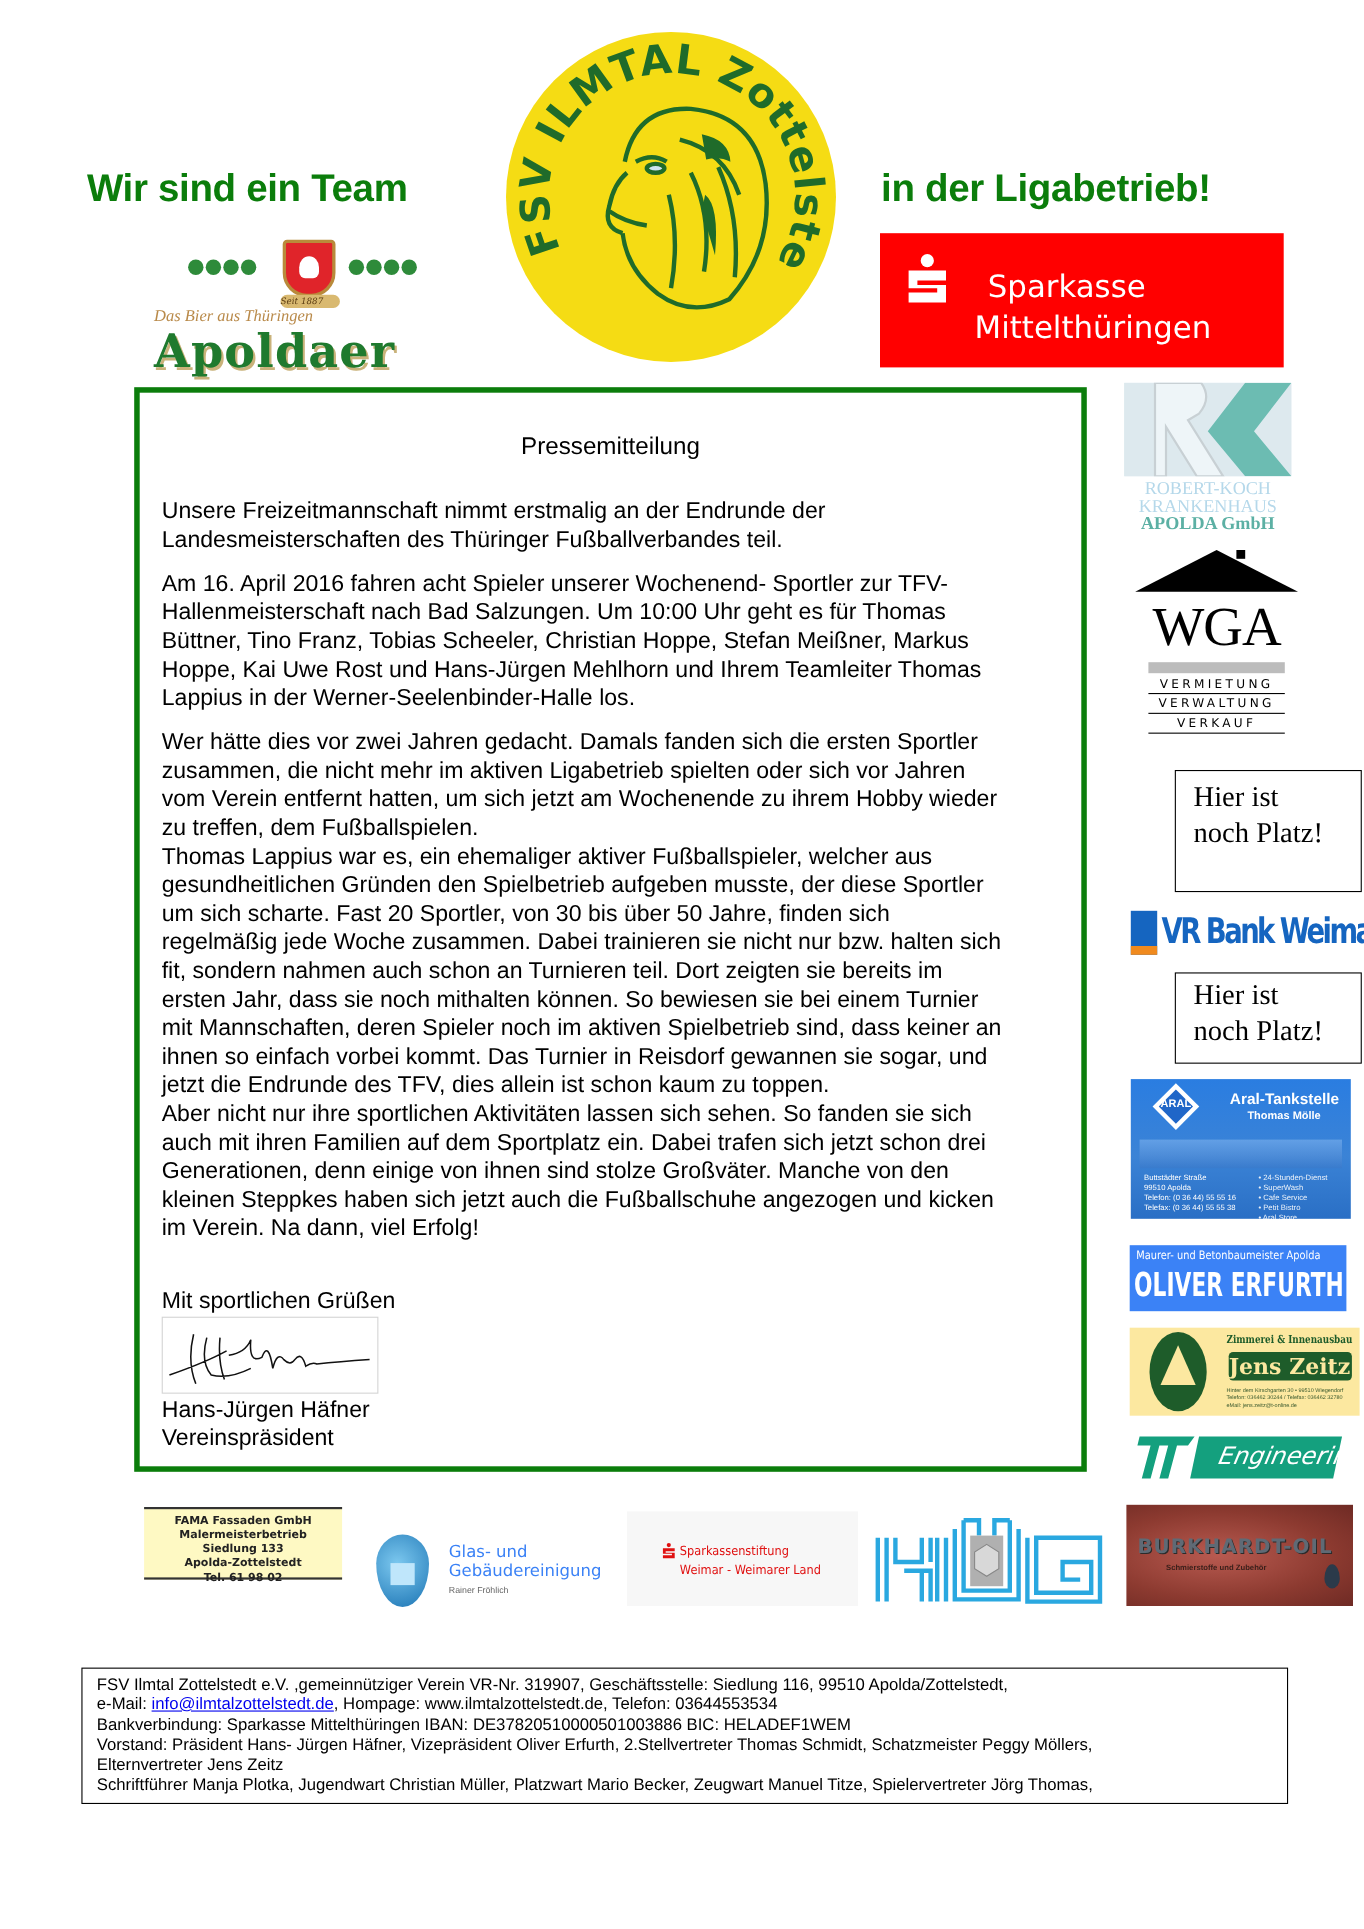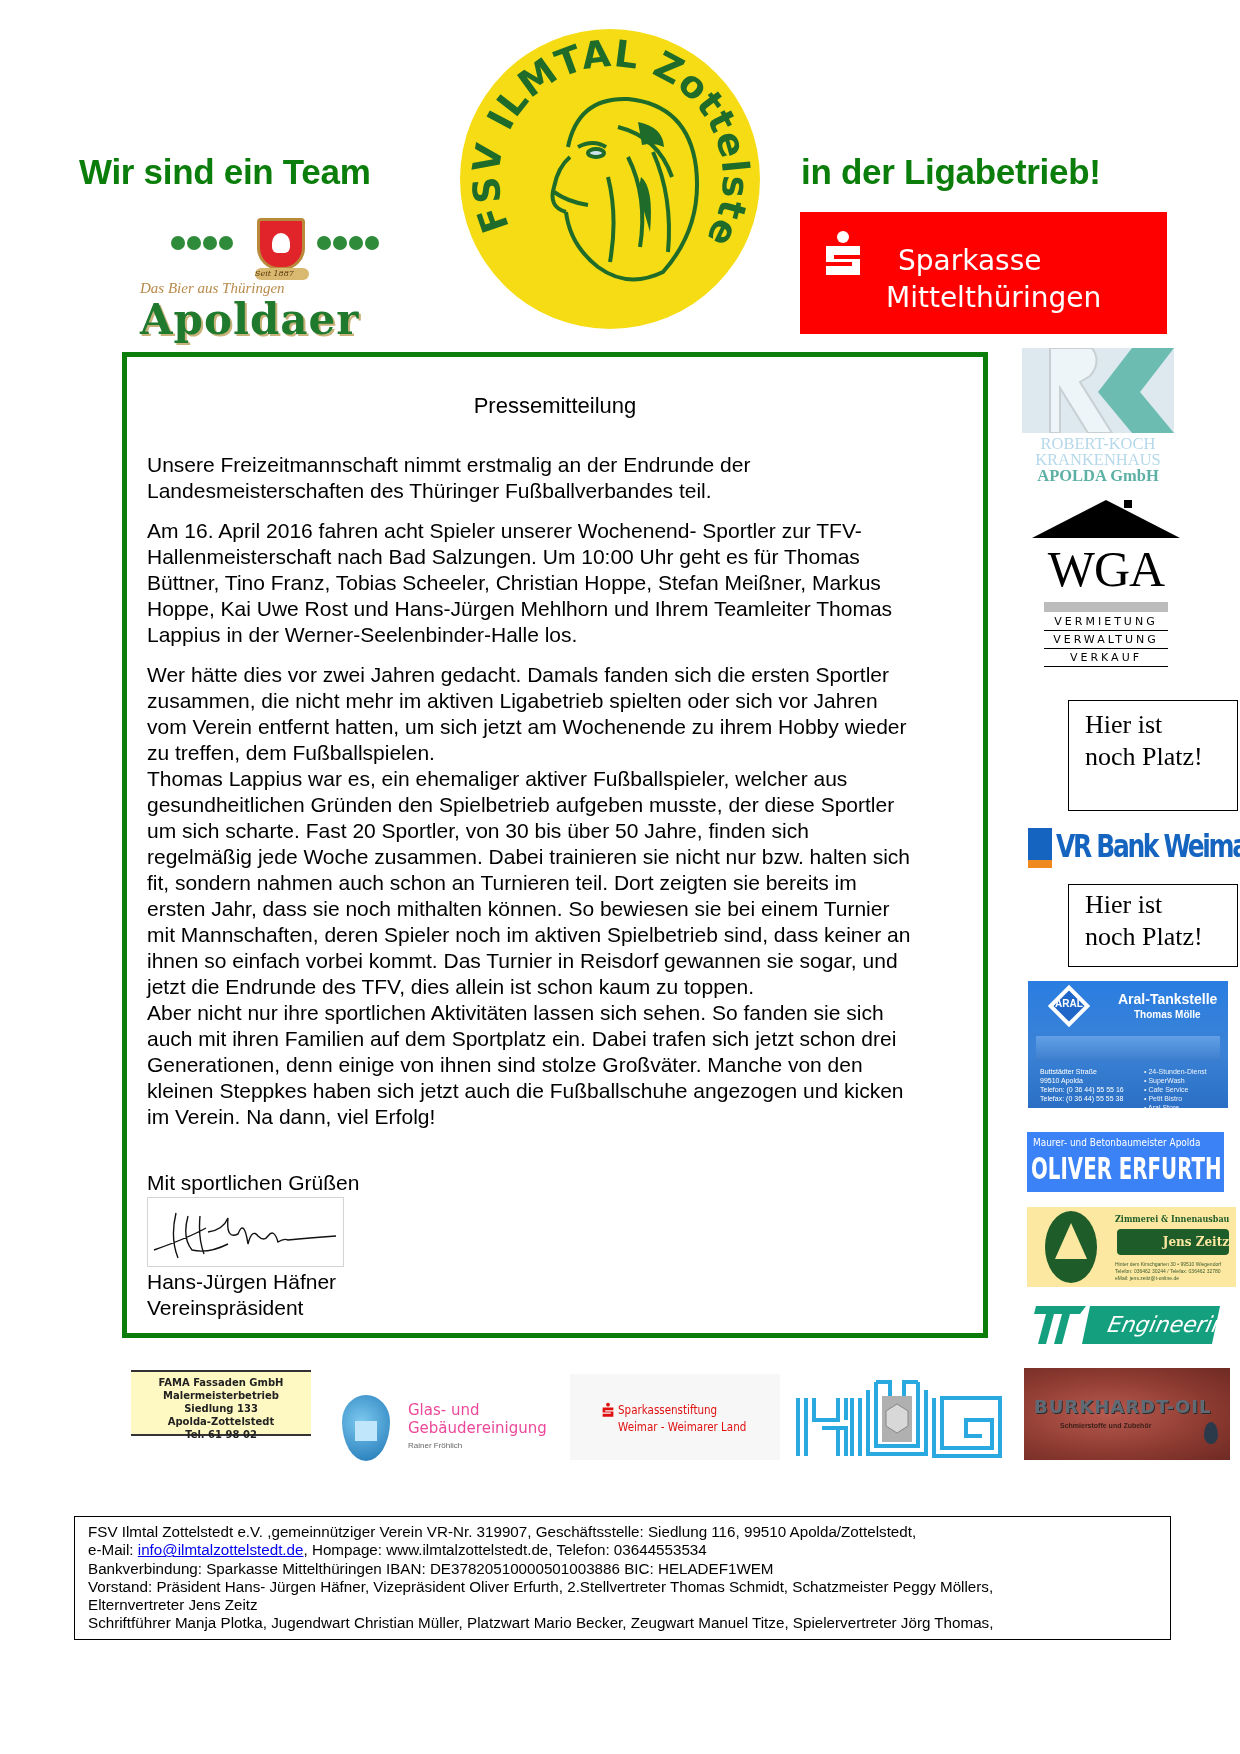--- a/index.html
+++ b/index.html
@@ -65,38 +65,38 @@
   .aral .svc { position:absolute; left:116px; top:86px; font-size:7px; line-height:9px; white-space:pre-line; opacity:0.9; }
 
   .erfurth { position:absolute; left:1027px; top:1132px; width:197px; height:60px; background:#3b82f6; color:#fff; }
   .erfurth .t1 { position:absolute; left:6px; top:4px; font-family:"DejaVu Sans", sans-serif; font-size:10.5px; transform:scaleX(0.85); transform-origin:left; white-space:nowrap; }
   .erfurth .t2 { position:absolute; left:4px; top:20px; font-family:"DejaVu Sans", sans-serif; font-weight:bold; font-size:30px; line-height:34px; transform:scaleX(0.66); transform-origin:left; white-space:nowrap; }
 
   .zeitz { position:absolute; left:1027px; top:1207px; width:209px; height:80px; background:#fce8a0; }
   .zeitz .emblem { position:absolute; left:18px; top:4px; width:52px; height:72px; border-radius:50%; background:#1e5c2a; }
   .zeitz .emblem::after { content:""; position:absolute; left:10px; top:12px; width:0; height:0; border-left:16px solid transparent; border-right:16px solid transparent; border-bottom:36px solid #fce8a0; }
   .zeitz .t1 { position:absolute; left:88px; top:6px; font-family:"DejaVu Serif", serif; font-weight:bold; font-size:10px; color:#1e5c2a; white-space:nowrap; transform:scaleX(0.8); transform-origin:left; }
-  .zeitz .box { position:absolute; left:90px; top:22px; width:112px; height:26px; background:#1e5c2a; border-radius:4px; color:#fce8a0; font-family:"DejaVu Serif", serif; font-weight:bold; font-size:12px; line-height:26px; text-align:right; }
+  .zeitz .box { position:absolute; left:90px; top:22px; width:112px; height:26px; background:#1e5c2a; border-radius:4px; color:#fce8a0; font-family:"DejaVu Serif", serif; font-weight:bold; font-size:20px; line-height:26px; text-align:left; }
   .zeitz .t3 { position:absolute; left:88px; top:54px; font-size:5px; line-height:7px; color:#3b5a2f; white-space:pre-line; }
 
   .zm { position:absolute; left:1030px; top:1300px; width:188px; height:50px; }
   .zm .mark { position:absolute; left:0; top:4px; width:58px; height:42px; }
   .zm .band { position:absolute; left:56px; top:6px; width:130px; height:38px; background:#14a07e; color:#fff; font-family:"DejaVu Sans", sans-serif; font-style:italic; font-size:22px; line-height:38px; text-indent:22px; transform:skewX(-12deg); white-space:nowrap; }
 
   .burkhardt { position:absolute; left:1024px; top:1368px; width:206px; height:92px; background:radial-gradient(ellipse at 40% 50%, #b85a50 0%, #8c3a30 60%, #6e2a24 100%); }
   .burkhardt .t1 { position:absolute; left:10px; top:28px; font-family:"DejaVu Sans", sans-serif; font-weight:bold; font-size:18px; color:#5f6a75; letter-spacing:1px; text-shadow:1px 1px 0 #2b2b2b; white-space:nowrap; }
   .burkhardt .t2 { position:absolute; left:36px; top:54px; font-size:7px; color:#3a1f1a; font-weight:bold; }
   .burkhardt .drop { position:absolute; left:180px; top:54px; width:14px; height:22px; background:#2b3a4a; border-radius:50% 50% 50% 50% / 60% 60% 40% 40%; }
 
   
   .fama { position:absolute; left:131px; top:1370px; width:180px; height:66px; background:#fef9c3; border-top:2px solid #333; border-bottom:2px solid #333; text-align:center; font-family:"DejaVu Sans", sans-serif; font-weight:bold; font-size:10px; line-height:13px; padding-top:4px; box-sizing:border-box; color:#222; }
   .glas { position:absolute; left:342px; top:1395px; width:210px; height:70px; }
   .glas .drop { position:absolute; left:0; top:0; width:48px; height:66px; background:radial-gradient(circle at 40% 40%, #7cc8ef, #1a73b3); border-radius:50% 50% 50% 50% / 40% 40% 60% 60%; }
   .glas .house { position:absolute; left:13px; top:26px; width:22px; height:20px; background:#bfe6fb; }
-  .glas .t1 { position:absolute; left:66px; top:6px; font-family:"DejaVu Sans", sans-serif; font-size:15px; line-height:18px; color:#ec4899; white-space:pre-line; }
+  .glas .t1 { position:absolute; left:66px; top:6px; font-family:"DejaVu Sans", sans-serif; font-size:15px; line-height:18px; color:#3b82f6; white-space:pre-line; }
   .glas .t2 { position:absolute; left:66px; top:46px; font-size:8px; color:#666; }
   .spk-stiftung { position:absolute; left:570px; top:1374px; width:210px; height:86px; background:#f7f7f7; }
   .spk-stiftung .s-logo { position:absolute; left:32px; top:28px; width:12px; height:16px; }
   .spk-stiftung .t { position:absolute; left:48px; top:28px; font-family:"DejaVu Sans", sans-serif; font-size:11.5px; line-height:17px; color:#e01010; white-space:pre-line; transform:scaleX(0.9); transform-origin:left; }
   .hug { position:absolute; left:794px; top:1376px; width:210px; height:84px; }
 
   
   .footer { position:absolute; left:74px; top:1516px; width:1097px; height:124px; border:1.5px solid #000; box-sizing:border-box; padding:6px 0 0 13px; font-size:15.2px; line-height:18.3px; }
   .footer div { white-space:nowrap; }
   .footer a { color:#0000ee; text-decoration:underline; }

